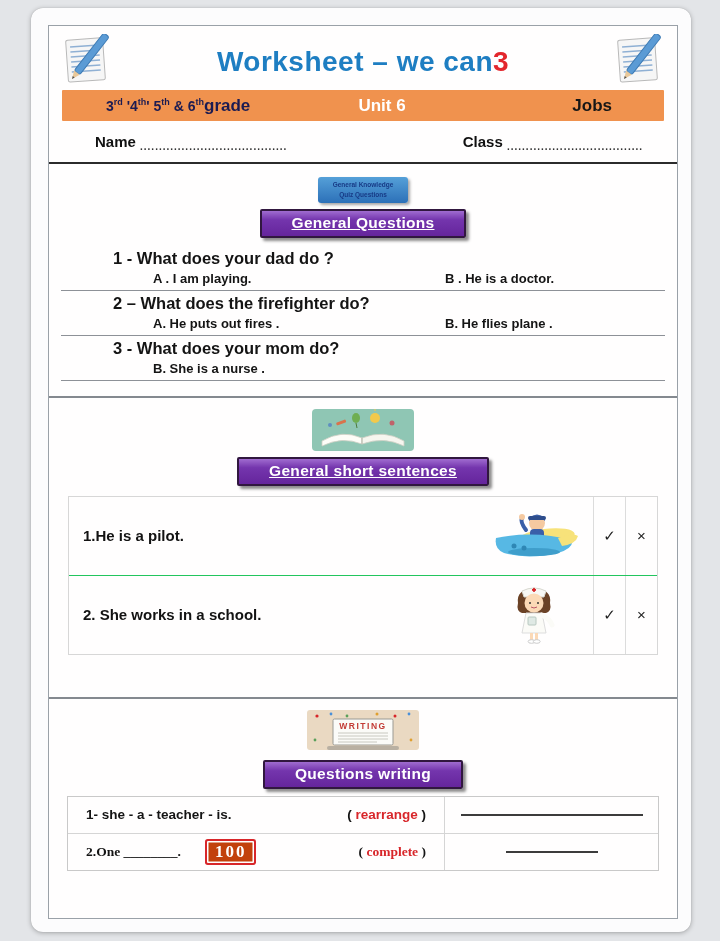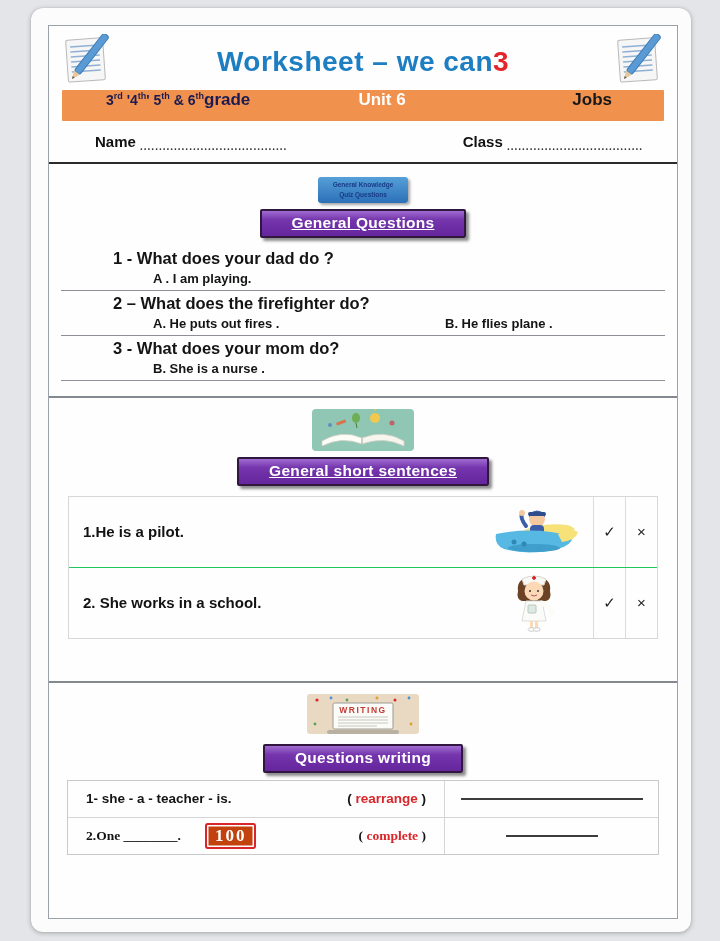--- a/index.html
+++ b/index.html
@@ -19,21 +19,21 @@
     position:absolute;left:17px;top:17px;right:13px;bottom:13px;
     border:1px solid #9aa1a8;background:#fffefe;
   }
   
   .header{display:flex;align-items:flex-start;justify-content:space-between;padding:8px 10px 0 10px;}
   .title{flex:1;text-align:center;margin-top:12px;font-size:28px;font-weight:bold;color:#1e7ec2;letter-spacing:.5px;}
   .title .accent{color:#e3262c;}
   
   .orange-bar{
     margin:2px 13px 0 13px;height:31px;background:#f0924e;
-    display:flex;border-radius:1px;
+    display:flex;align-items:center;border-radius:1px;
   }
   .grade-block{flex:1.3;padding-left:44px;color:#1b1b52;font-weight:bold;font-size:14px;white-space:nowrap;}
   .grade-block sup{font-size:9px;}
   .grade-word{font-size:17px;}
   .unit-block{flex:1;text-align:center;color:#ffffff;font-weight:bold;font-size:17px;}
   .topic-block{flex:1;text-align:right;padding-right:52px;color:#161616;font-weight:bold;font-size:17px;}
   
   .info-row{display:flex;justify-content:space-between;padding:12px 34px 6px 46px;font-size:15px;font-weight:bold;color:#111;}
   .dots{font-size:10px;font-weight:bold;letter-spacing:1px;color:#333;position:relative;top:3px;}
   .black-rule{border:none;border-top:2px solid #2b2b2b;margin:6px 0 0 0;}
@@ -56,21 +56,21 @@
   
   .questions{padding:8px 10px 0 12px;}
   .q-line{font-size:16.5px;font-weight:bold;color:#141414;padding-left:52px;margin-top:3px;}
   .opt-row{display:flex;font-size:13px;font-weight:bold;color:#141414;padding:3px 0 4px 92px;border-bottom:1px solid #8d9197;margin-right:2px;}
   .opt-a{width:292px;}
   .opt-b{flex:1;}
   .section-rule{border:none;border-top:2px solid #84898f;margin:15px 0 0 0;}
   
   .illus-center{display:flex;justify-content:center;margin-top:11px;}
   .reading-table{width:588px;margin:10px auto 0 auto;border:1px solid #d7d7d7;}
-  .r-row{display:flex;align-items:stretch;height:70px;}
+  .r-row{display:flex;align-items:stretch;height:78px;}
   .r-row + .r-row{border-top:1px solid #22c55e;}
   .r-sent{flex:1;display:flex;align-items:center;padding-left:14px;font-size:15px;font-weight:bold;color:#131313;}
   .r-pic{width:118px;display:flex;align-items:center;justify-content:center;}
   .r-check,.r-cross{width:31px;border-left:1px solid #dcdcdc;display:flex;align-items:center;justify-content:center;font-size:15px;color:#222;}
   
   .writing-table{width:590px;margin:7px auto 0 auto;border:1px solid #c9c9c9;}
   .w-row{display:flex;align-items:stretch;height:36px;justify-content:center;}
   .w-row + .w-row{border-top:1px solid #d5d5d5;font-family:Liberation Serif, serif;}
   .w-left{width:358px;display:flex;align-items:center;padding-left:18px;border-right:1px solid #d5d5d5;font-size:13.5px;font-weight:bold;color:#141414;}
   .w-right{flex:1;display:flex;align-items:center;justify-content:center;}
@@ -149,20 +149,21 @@
       <div>General Knowledge</div>
       <div>Quiz Questions</div>
     </div>
     <div class="purple-banner u">General Questions</div>
 
     <div class="questions">
       <div>
         <div class="q-line">1 - What does your dad do ?</div>
         <div class="opt-row">
           <span class="opt-a">A .  I am playing.</span>
+          <span class="opt-b">B . He is a doctor.</span>
         </div>
       </div>
       <div>
         <div class="q-line">2 – What does the firefighter do?</div>
         <div class="opt-row">
           <span class="opt-a">A. He puts out fires .</span>
           <span class="opt-b">B.  He flies plane .</span>
         </div>
       </div>
       <div>

